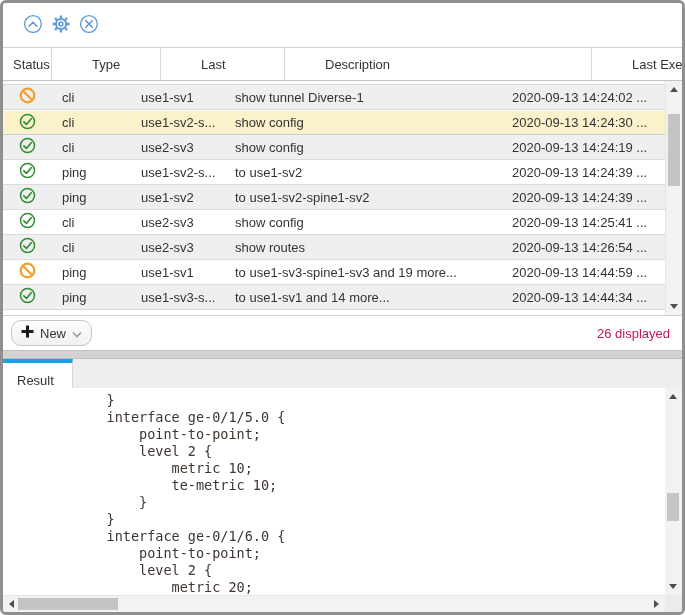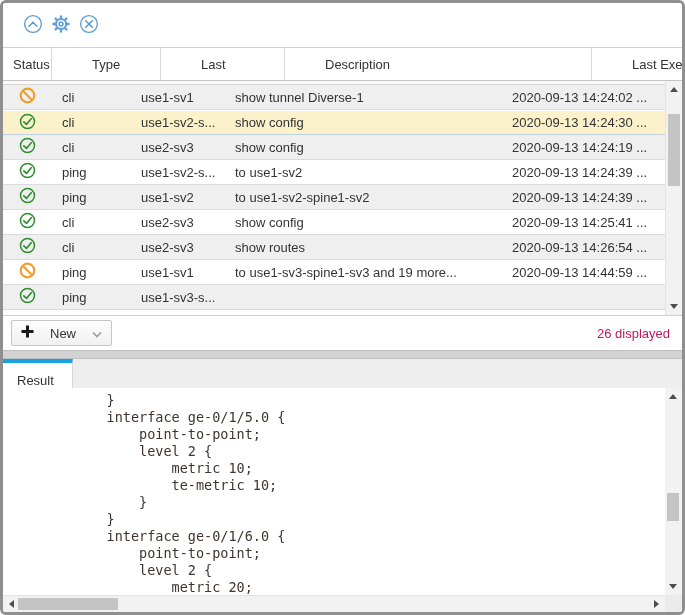--- a/index.html
+++ b/index.html
@@ -57,22 +57,22 @@
   .tri-down  { width:0; height:0; border-left:4px solid transparent; border-right:4px solid transparent; border-top:5px solid #4d4d4d; }
   .tri-left  { width:0; height:0; border-top:4px solid transparent; border-bottom:4px solid transparent; border-right:5px solid #4d4d4d; }
   .tri-right { width:0; height:0; border-top:4px solid transparent; border-bottom:4px solid transparent; border-left:5px solid #4d4d4d; }
 
   
   .toolbar {
     flex:0 0 35px; height:35px; display:flex; align-items:center; justify-content:space-between;
     padding:0 12px 0 8px; background:#ffffff; border-top:1px solid #cfcfcf;
   }
   .new-btn {
-    height:26px; display:flex; align-items:center; gap:16px; padding:0 9px;
-    background:linear-gradient(#fdfdfd,#f1f1f1); border:1px solid #c5c5c5; border-radius:2px;
+    height:26px; display:flex; align-items:center; gap:6px; padding:0 9px;
+    background:linear-gradient(#fdfdfd,#f1f1f1); border:1px solid #c5c5c5; border-radius:10px;
     font-size:13px; color:#333; cursor:pointer; font-family:"Liberation Sans", sans-serif;
   }
   .displayed { font-size:13px; color:#be185d; }
 
   
   .splitter { flex:0 0 9px; height:9px; background:#d3d3d3; border-top:1px solid #c0c0c0; border-bottom:1px solid #c0c0c0; cursor:row-resize; }
 
   
   .tabstrip { flex:0 0 29px; height:29px; background:#eeeeee; display:flex; }
   .tab {
@@ -277,20 +277,22 @@
       <span>
         <svg width="17" height="17" viewBox="0 0 18 18">
                 <circle cx="9" cy="9" r="7.4" fill="none" stroke="#2f8e2f" stroke-width="1.6"></circle>
                 <path d="M5.1 9.4 L7.9 12.1 L12.9 6.1" fill="none" stroke="#2f8e2f" stroke-width="1.8" stroke-linecap="round" stroke-linejoin="round"></path>
               </svg>
       </span>
 
     </div>
     <div class="cell col-type">ping</div>
     <div class="cell col-from">use1-sv3-s...</div>
+    <div class="cell col-desc">to use1-sv1 and 14 more...</div>
+    <div class="cell col-last">2020-09-13 14:44:34 ...</div>
   </div>
       </div>
     <div class="sb-v">
       <div class="sb-btn" style="top:0;">
           <span class="tri-up"></span>
         </div>
       <div class="sb-thumb" style="top:33px; height:72px;"></div>
       <div class="sb-btn" style="bottom:0; top:auto;">
           <span class="tri-down"></span>
         </div>

